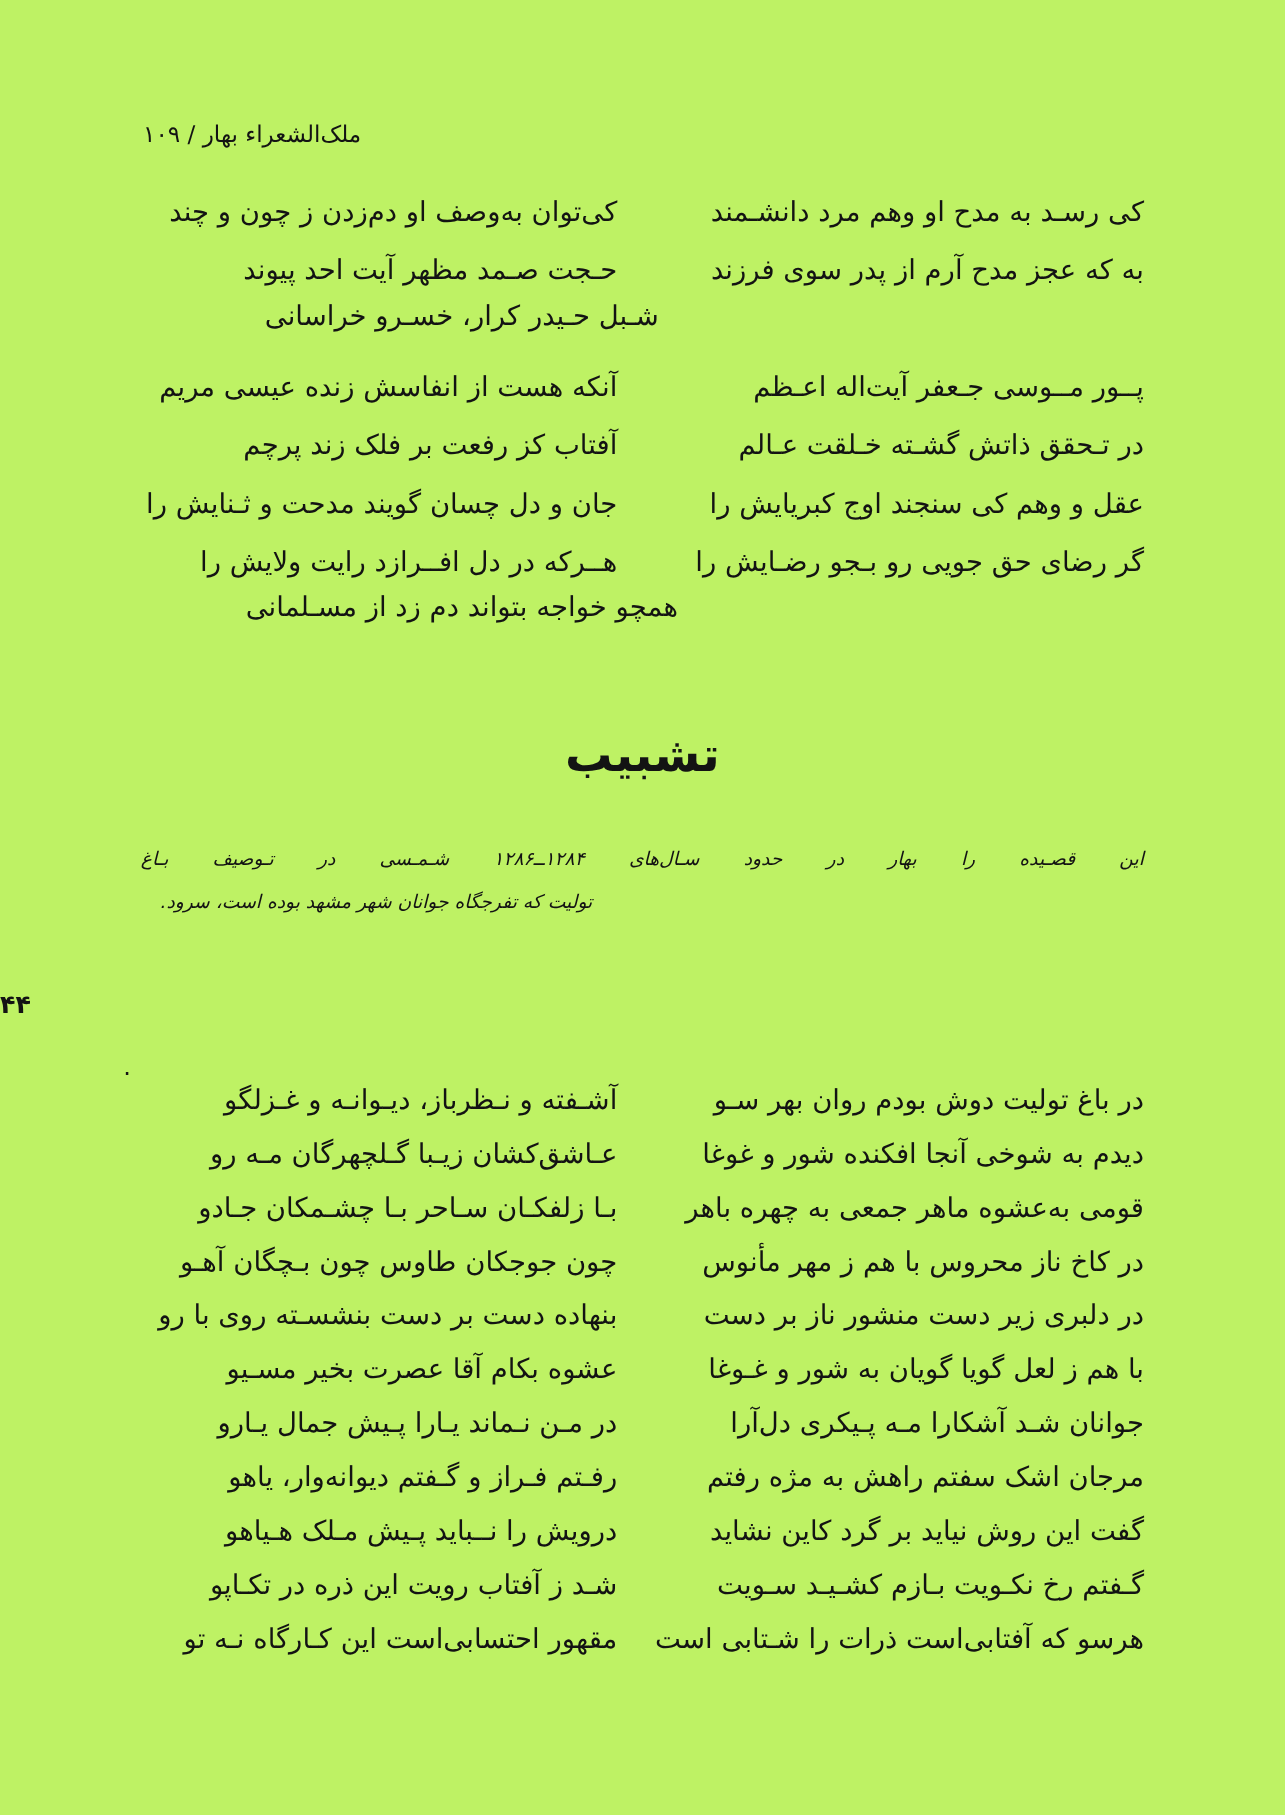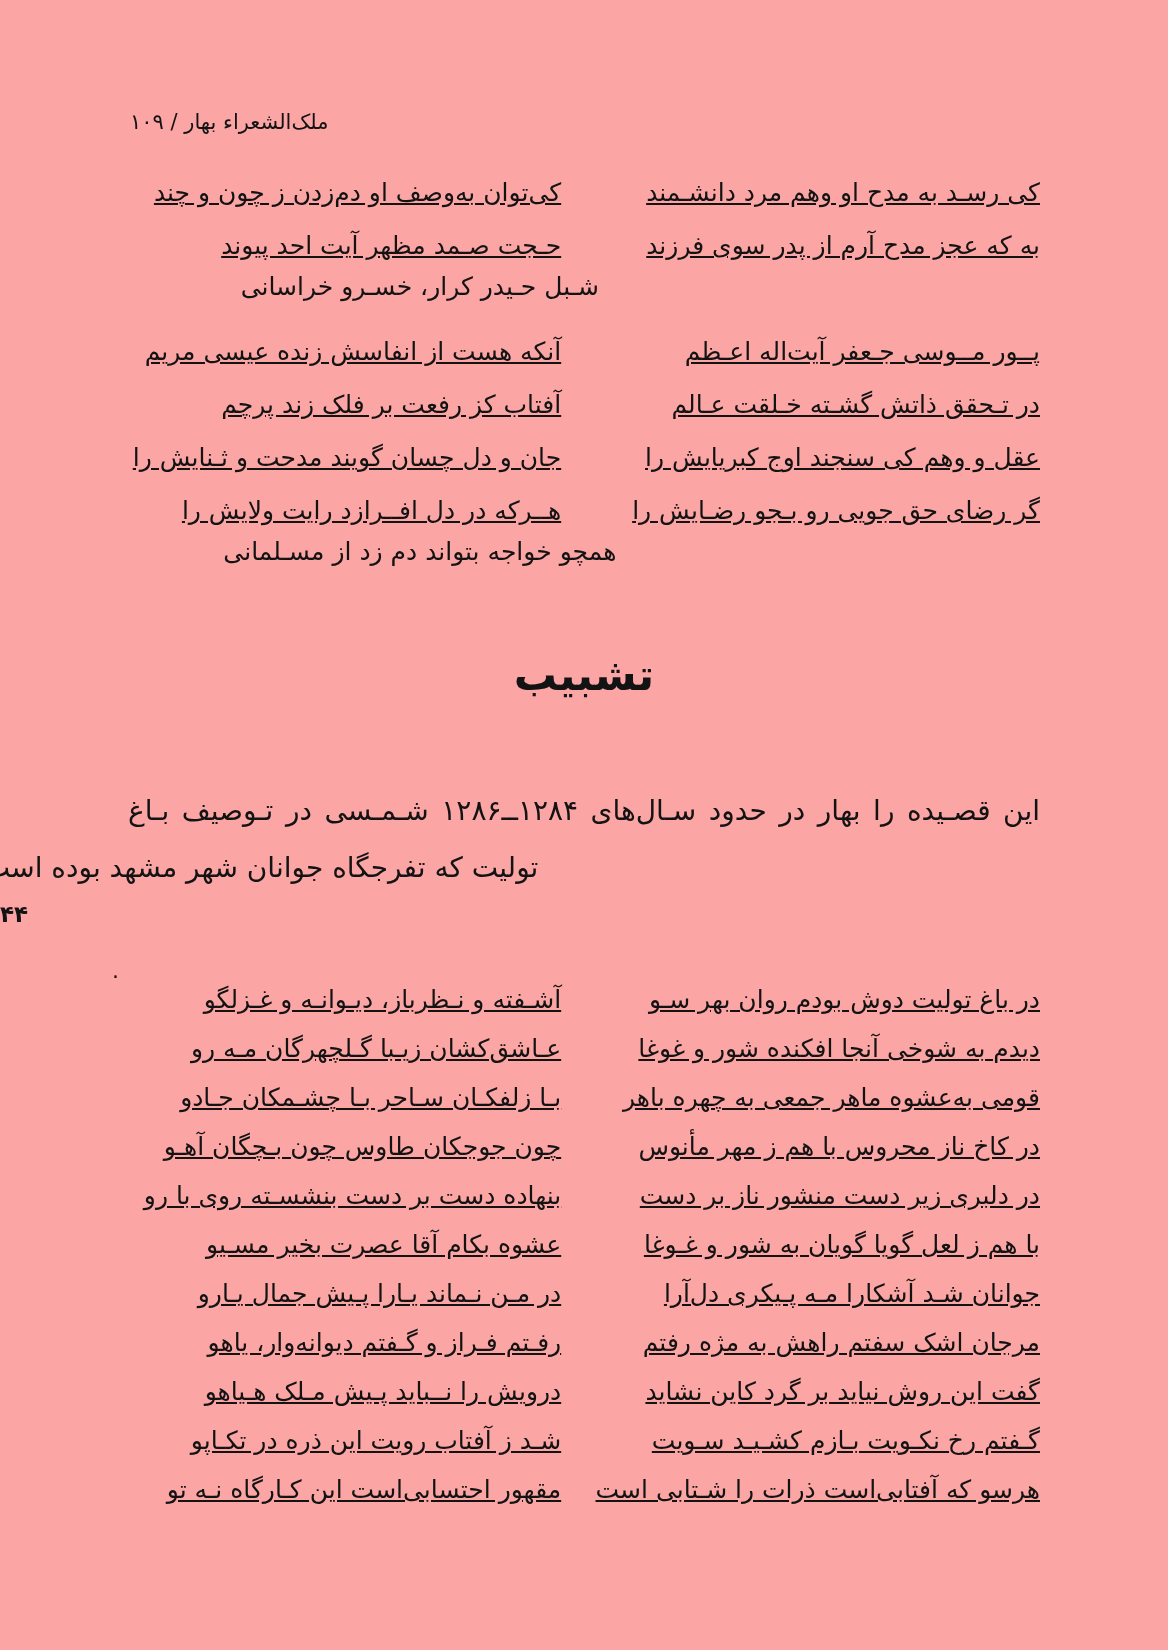--- a/index.html
+++ b/index.html
@@ -4,21 +4,21 @@
 <style>
   html, body {
     margin: 0;
     padding: 0;
     background: #ffffff;
   }
   .page {
     position: relative;
     width: 1168px;
     height: 1650px;
-    background: #fca5a5;
+    background: #bef264;
     color: #131313;
     direction: rtl;
     font-family: "DejaVu Sans", "Liberation Sans", sans-serif;
     overflow: hidden;
   }
 
   
   .running-head {
     position: absolute;
     top: 110px;
@@ -43,21 +43,20 @@
     align-items: center;
     height: 53px;
     font-size: 25px;
   }
   .poem2 .row { height: 49px; }
 
   .hemi {
     width: 47.5%;
     white-space: nowrap;
     text-align: right; 
-    text-decoration: underline;
   }
 
   .refrain-row {
     height: 53px;
     display: flex;
     align-items: flex-start;
   }
   .refrain {
     display: block;
     width: 56%;
@@ -66,34 +65,35 @@
     font-size: 25px;
     white-space: nowrap;
   }
 
   
   .section-title {
     position: absolute;
     top: 650px;
     left: 0;
     right: 0;
-    margin: 0;
+    margin: 12px;
     text-align: center;
     font-size: 43px;
     font-weight: bold;
   }
 
   
   .note {
     position: absolute;
-    top: 789px;
+    top: 768px;
     left: 128px;
     right: 128px;
-    font-size: 28px;
+    font-size: 17px;
     line-height: 1.6;
+    font-style: italic;
   }
   .note-l1 {
     text-align: justify;
     text-align-last: justify;
     white-space: nowrap;
   }
   .note-l2 {
     margin-top: 12px;
     margin-right: 55%;
     white-space: nowrap;

